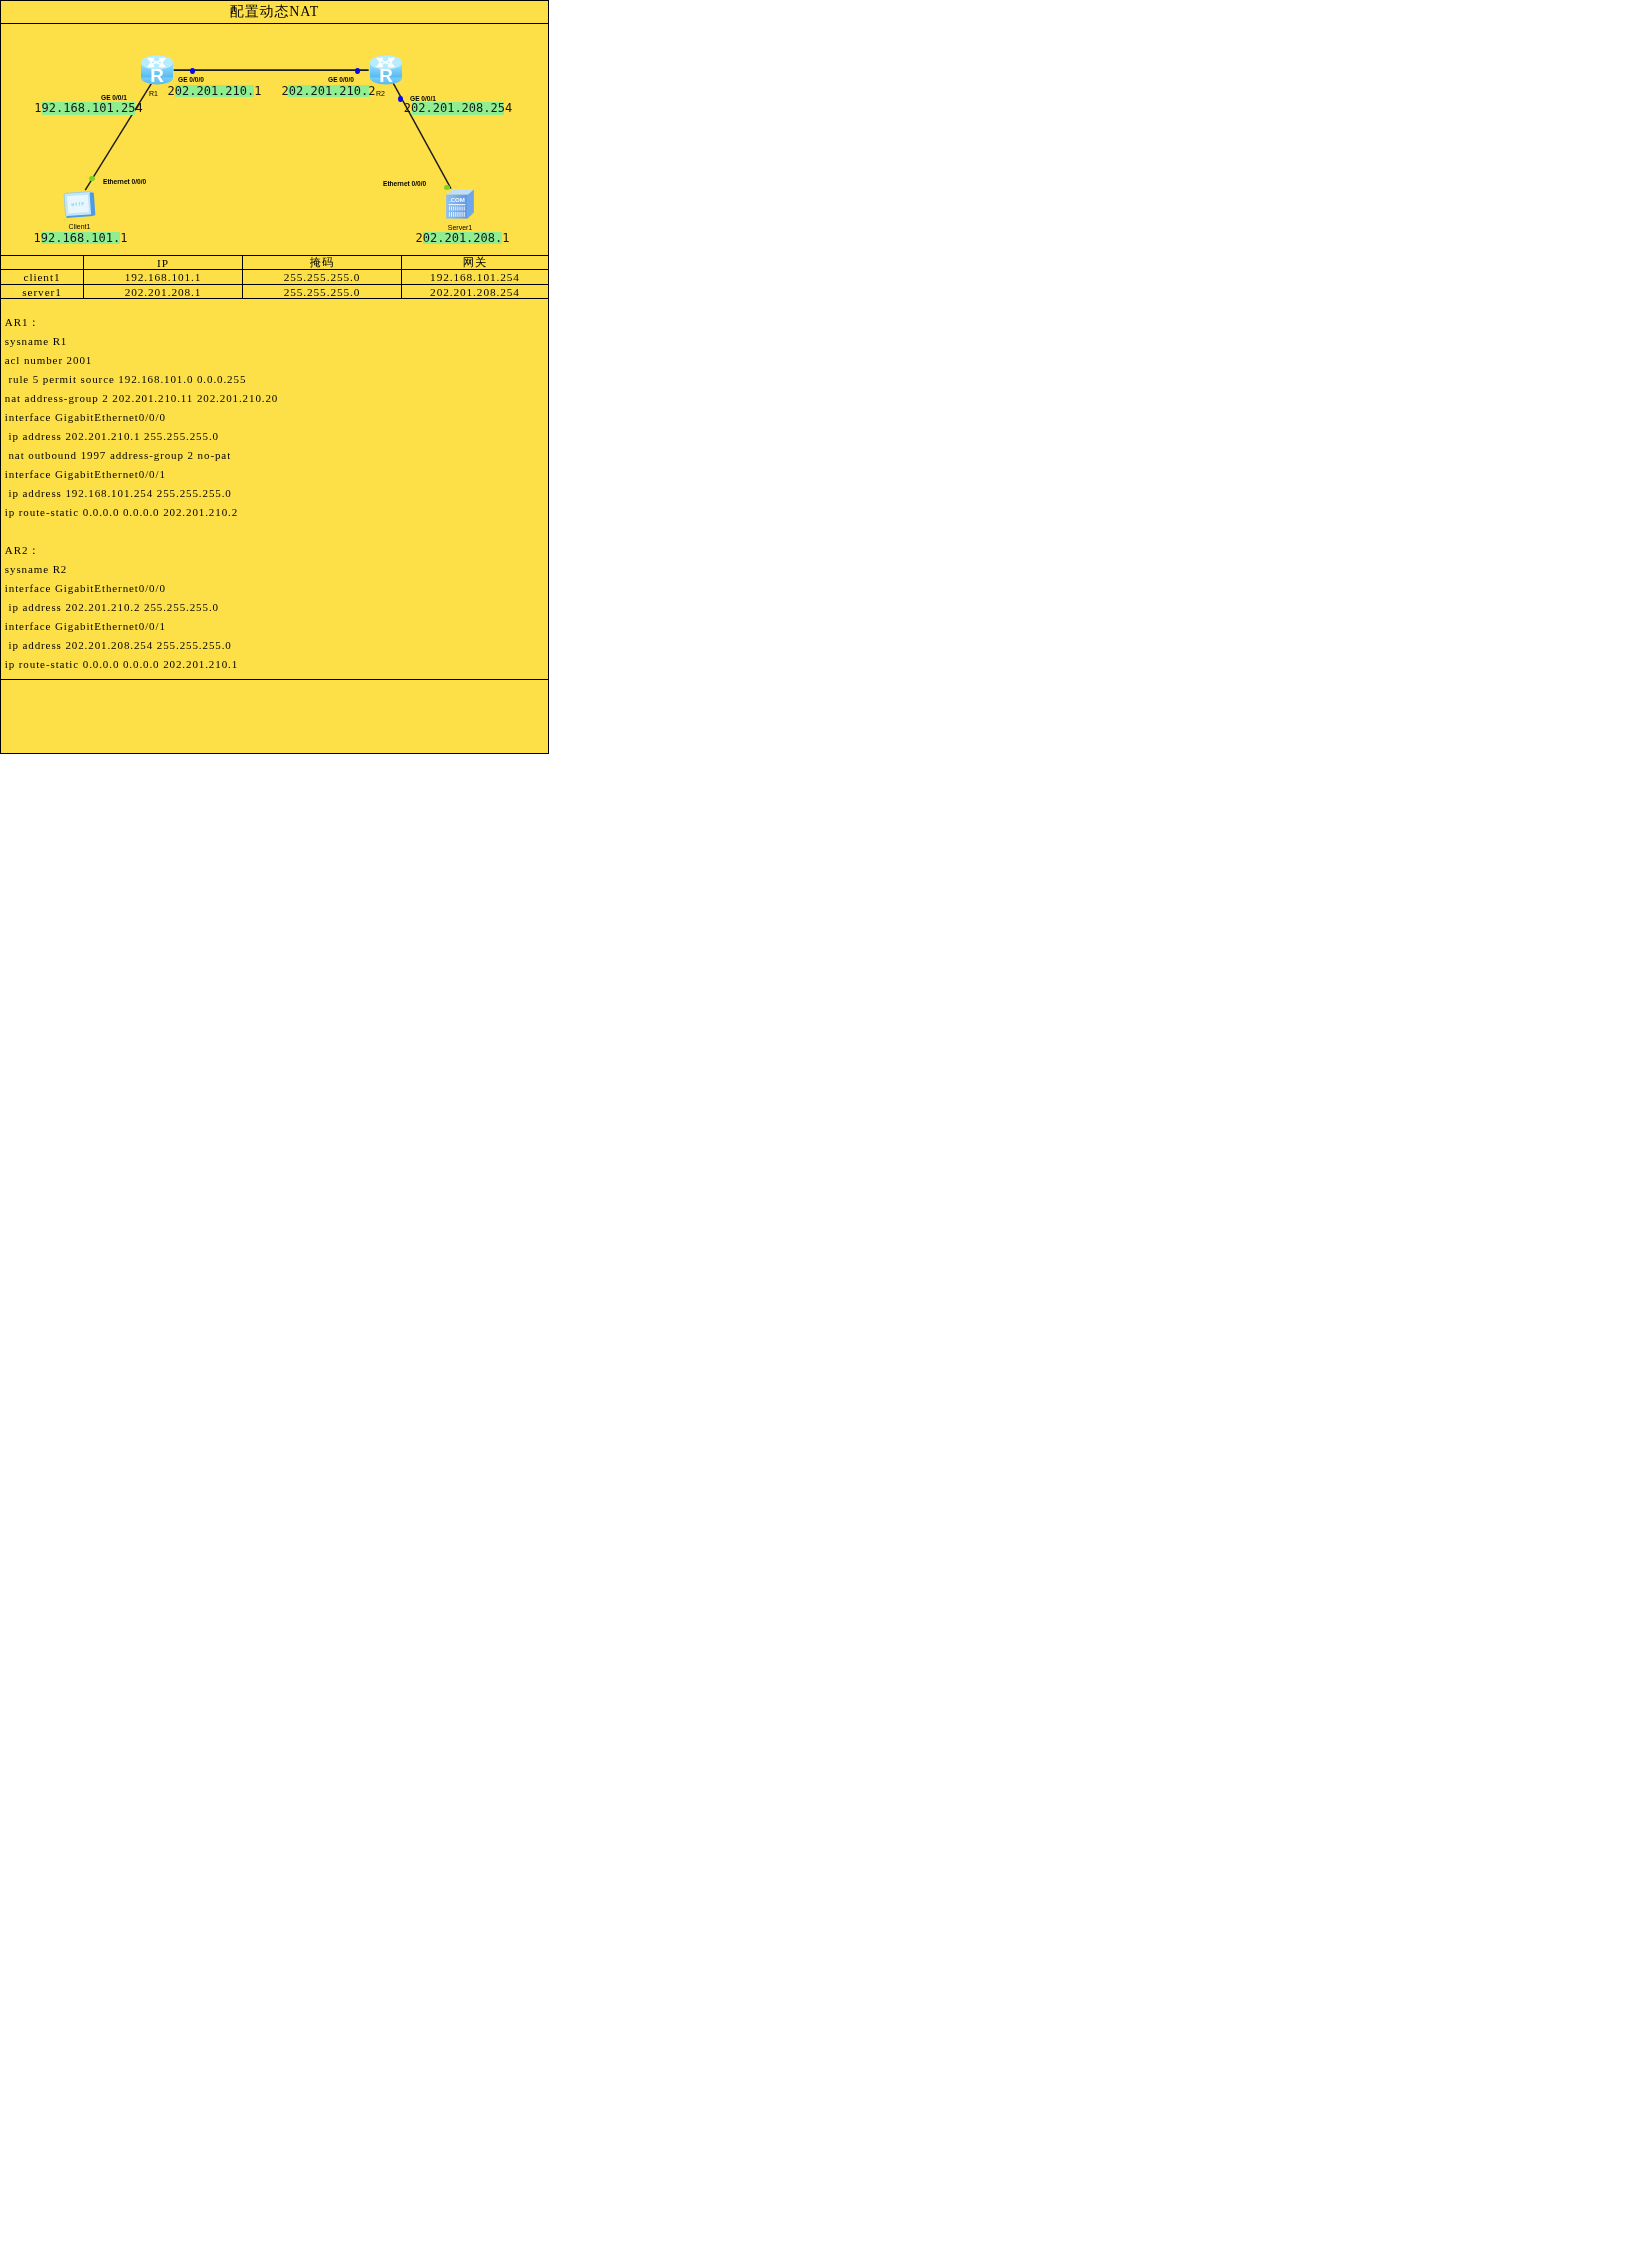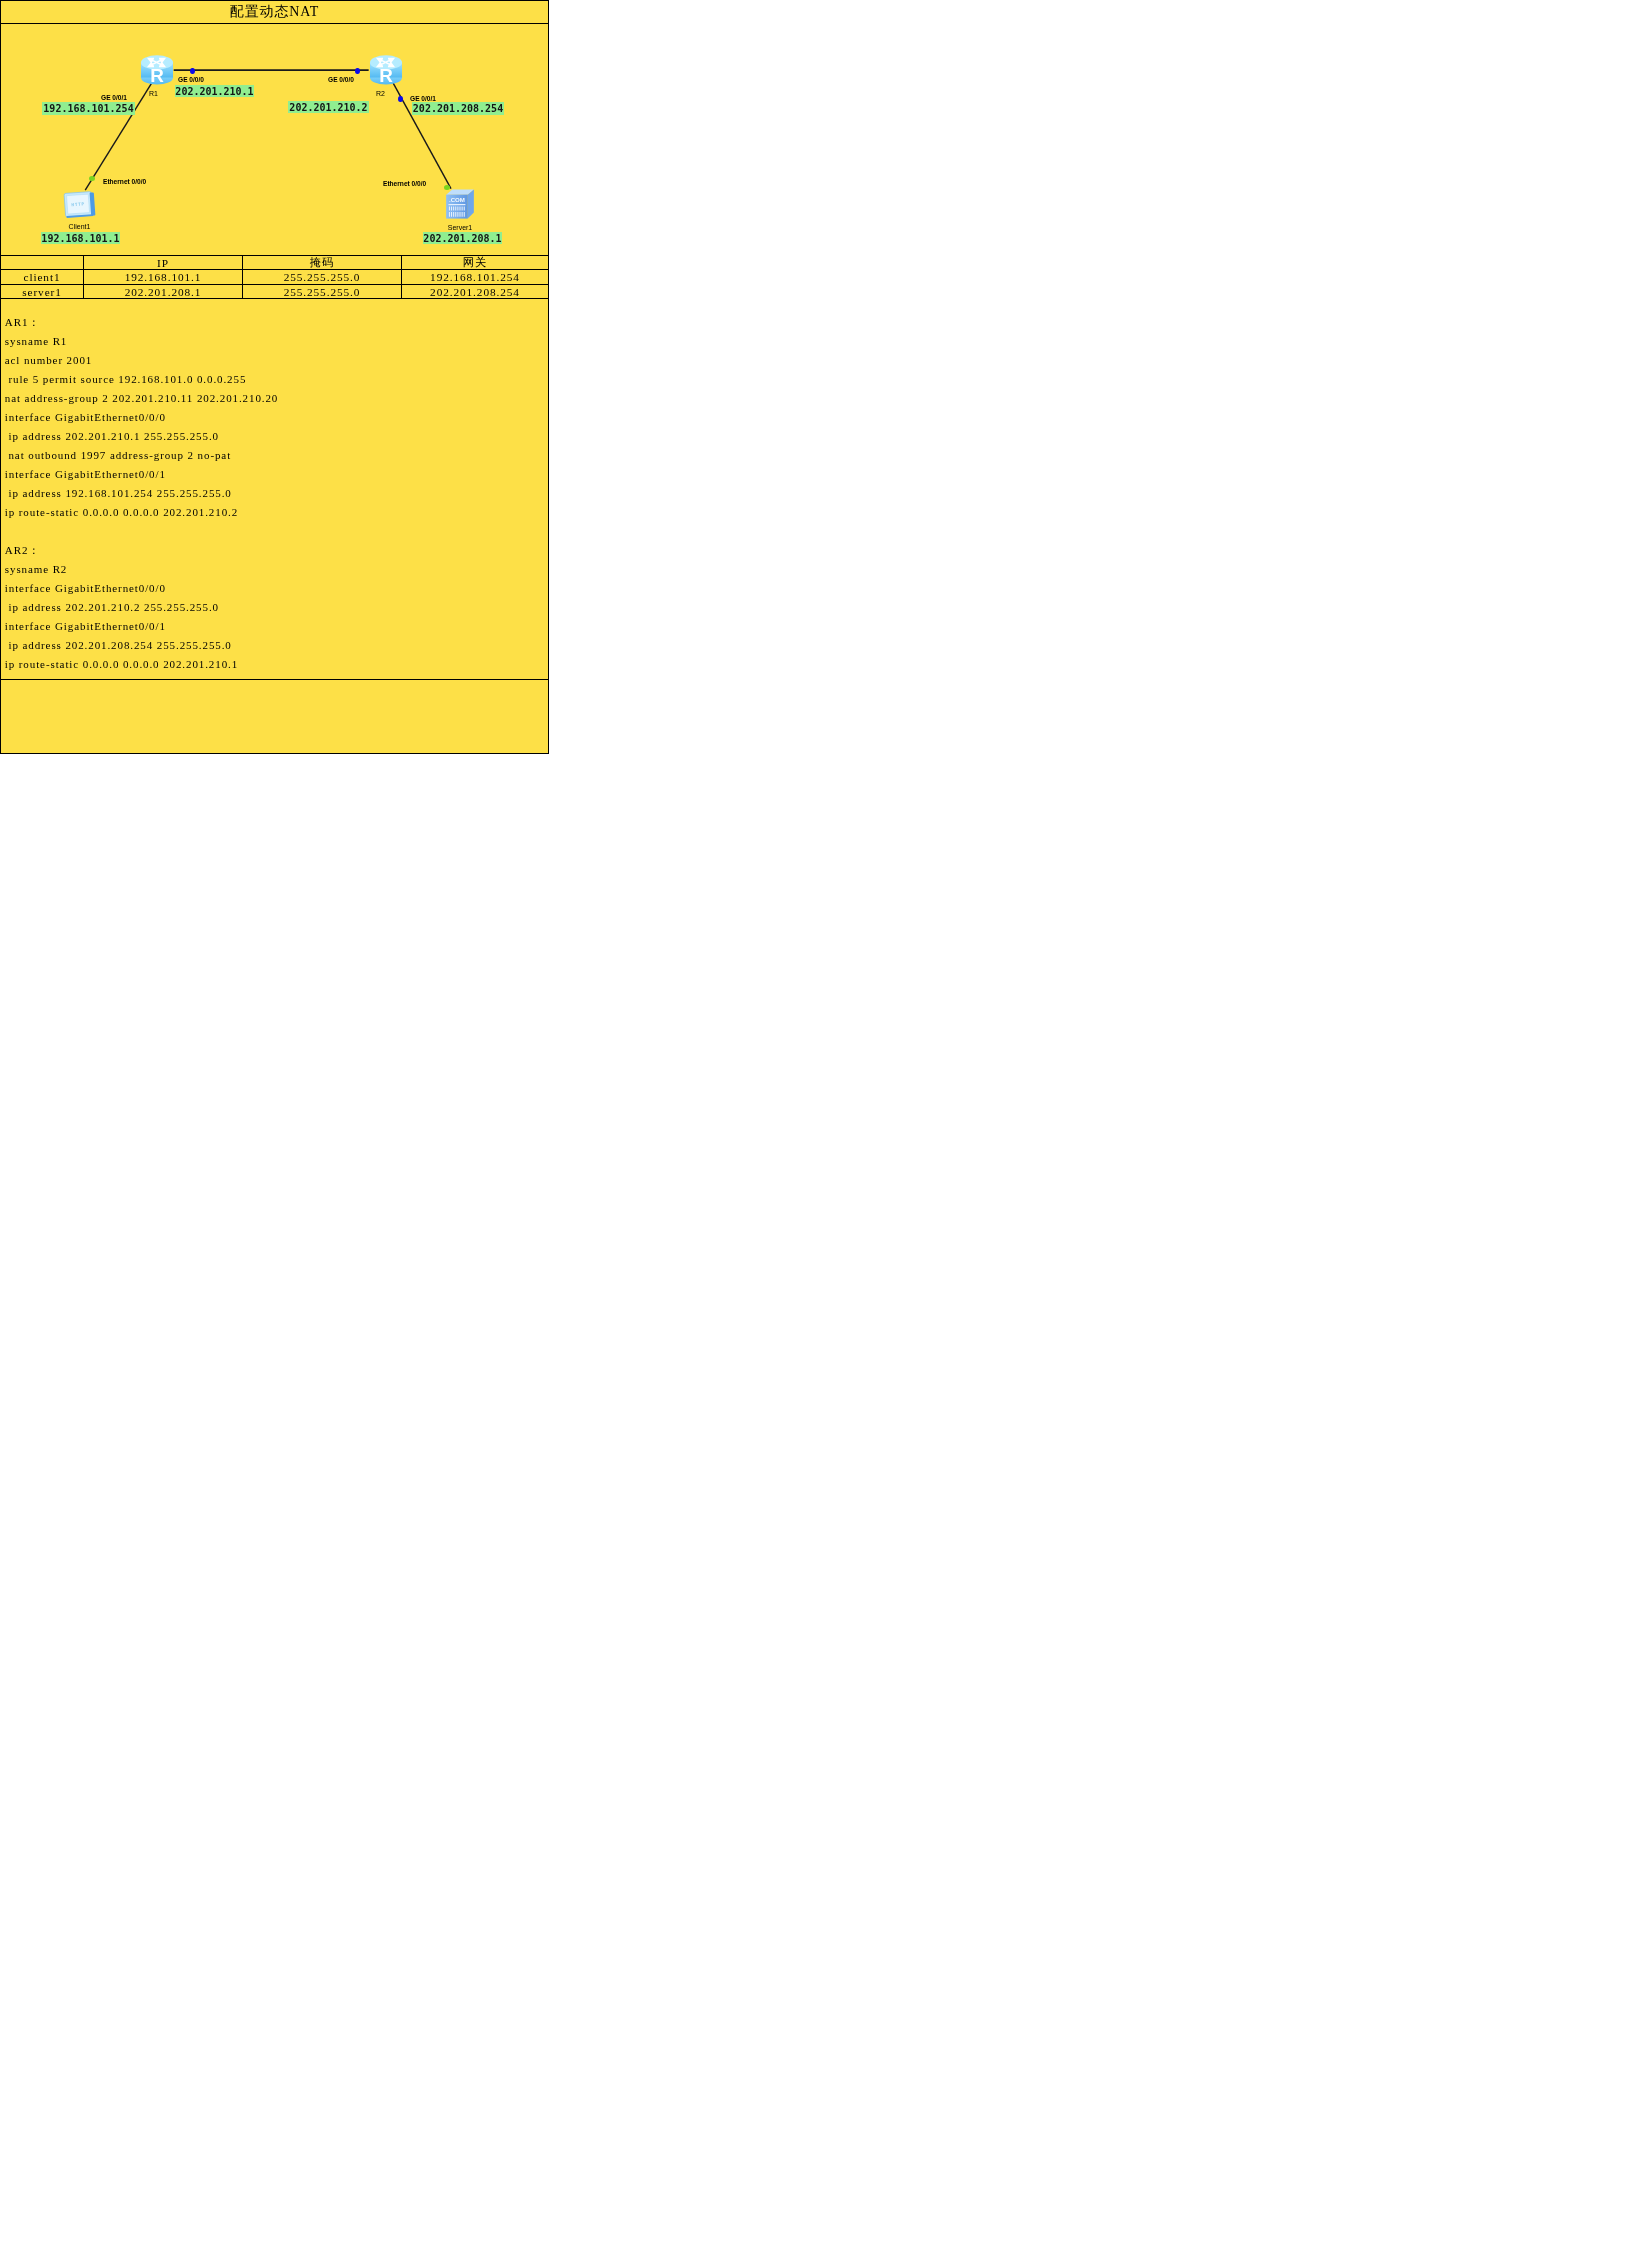--- a/index.html
+++ b/index.html
@@ -23,21 +23,21 @@
     font-family:"Liberation Sans","DejaVu Sans",sans-serif;
     font-size:6.6px; font-weight:700; color:#000; white-space:nowrap;
   }
   .node-label {
     font-family:"Liberation Sans","DejaVu Sans",sans-serif;
     font-size:7px; color:#000; white-space:nowrap; text-align:center;
   }
   .ip-badge {
     background:#90EE90; color:#151515;
     font-family:"DejaVu Sans Mono","Liberation Mono",monospace;
-    font-weight:700; font-size:10px;
+    font-weight:400; font-size:12px;
     display:flex; align-items:center; justify-content:center;
     white-space:nowrap;
   }
   .dot { border-radius:50%; }
   .dot.blue  { background:#0B0BE8; width:4.7px; height:6.1px; }
   .dot.green { background:#7CD41F; width:5.7px; height:5.2px; }
   
   .nettable { width:100%; font-size:11.3px; letter-spacing:0.9px; }
   .trow { display:flex; border-bottom:1.4px solid #000; }
   .trow.head { height:14px; }
@@ -153,21 +153,21 @@
     <div class="abs dot green" style="left:88px;top:152px"></div>
     <div class="abs dot green" style="left:443px;top:161px"></div>
 
     <div class="abs iface-label" style="left:177px;top:52px">GE 0/0/0</div>
     <div class="abs ip-badge" style="left:174px;top:61px;width:79px;height:12.3px">202.201.210.1</div>
     <div class="abs node-label" style="left:148px;top:66px">R1</div>
     <div class="abs iface-label" style="left:100px;top:70px">GE 0/0/1</div>
     <div class="abs ip-badge" style="left:41px;top:78px;width:93px;height:12.8px">192.168.101.254</div>
 
     <div class="abs iface-label" style="left:327px;top:52px">GE 0/0/0</div>
-    <div class="abs ip-badge" style="left:287px;top:77px;width:81px;height:12.3px">202.201.210.2</div>
+    <div class="abs ip-badge" style="left:287px;top:61px;width:81px;height:12.3px">202.201.210.2</div>
     <div class="abs node-label" style="left:375px;top:66px">R2</div>
     <div class="abs iface-label" style="left:409px;top:71px">GE 0/0/1</div>
     <div class="abs ip-badge" style="left:411px;top:78px;width:92px;height:12.8px">202.201.208.254</div>
 
     <div class="abs iface-label" style="left:102px;top:154px">Ethernet 0/0/0</div>
     <div class="abs node-label" style="left:60px;top:199px;width:37px">Client1</div>
     <div class="abs ip-badge" style="left:40px;top:208px;width:79px;height:12.3px">192.168.101.1</div>
 
     <div class="abs iface-label" style="left:382px;top:156px">Ethernet 0/0/0</div>
     <div class="abs node-label" style="left:438px;top:200px;width:42px">Server1</div>

